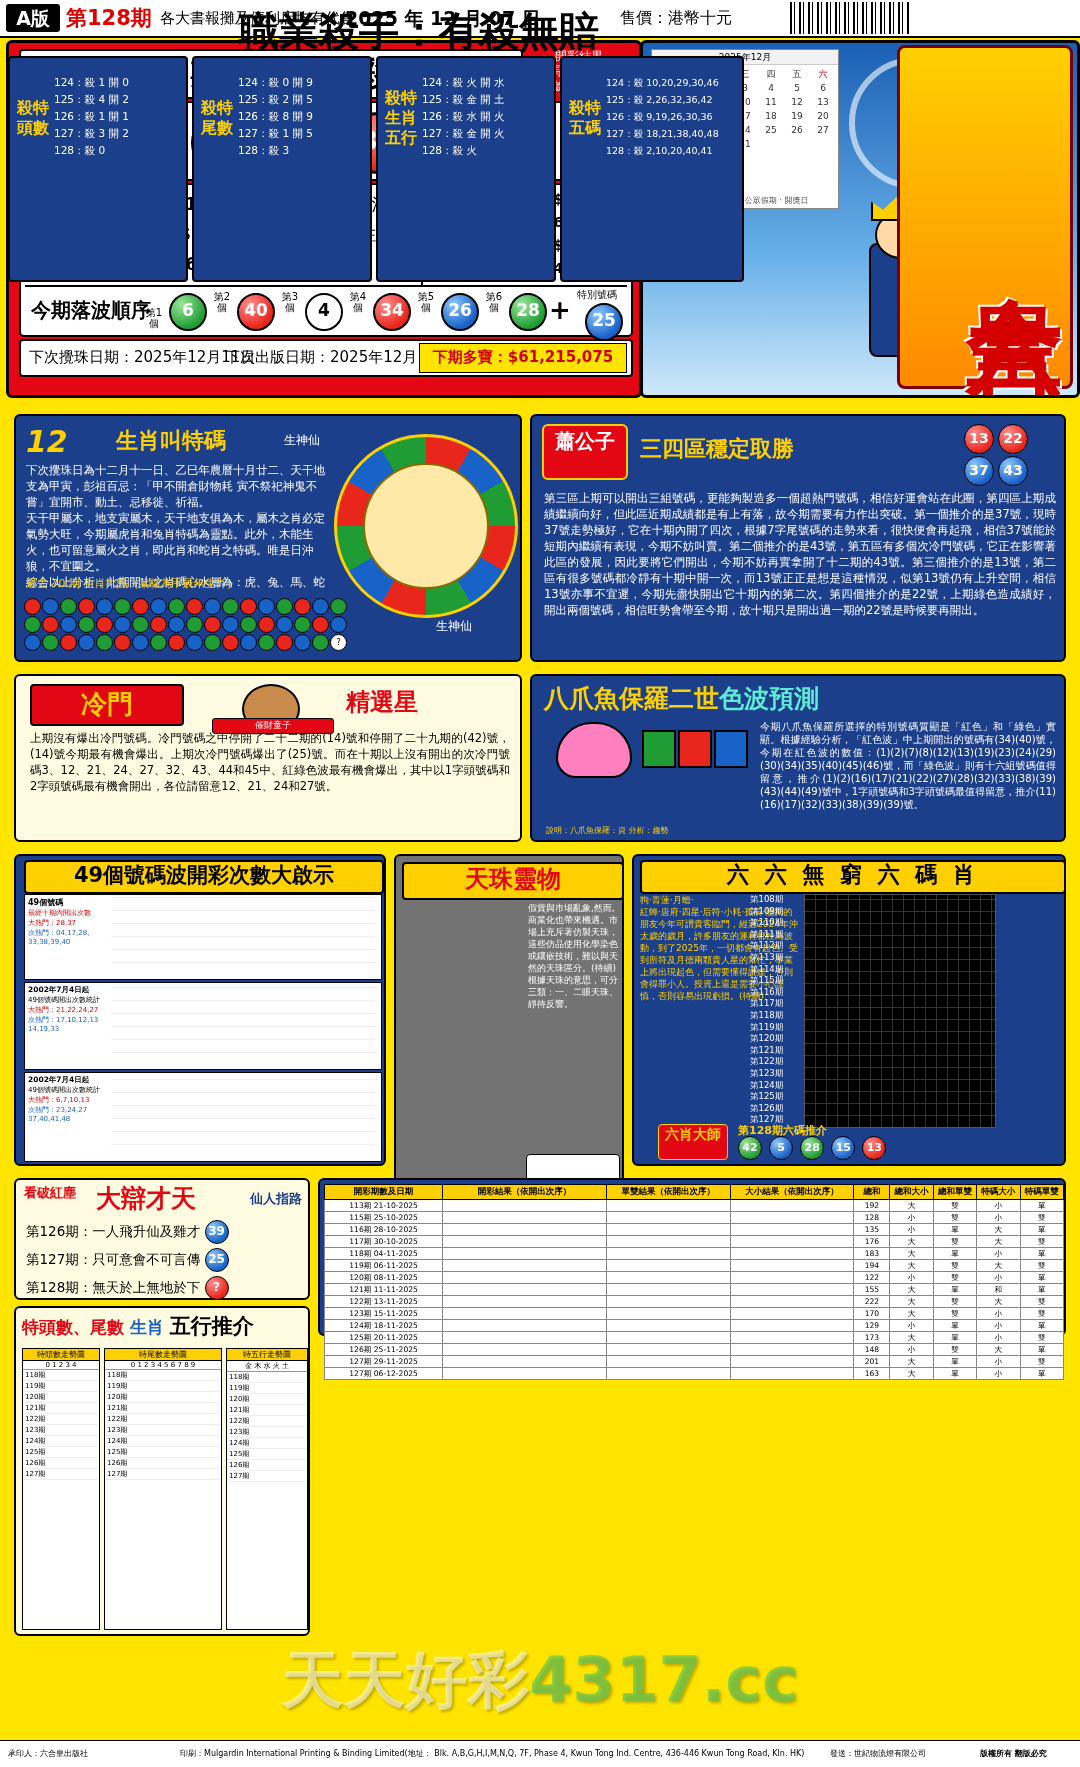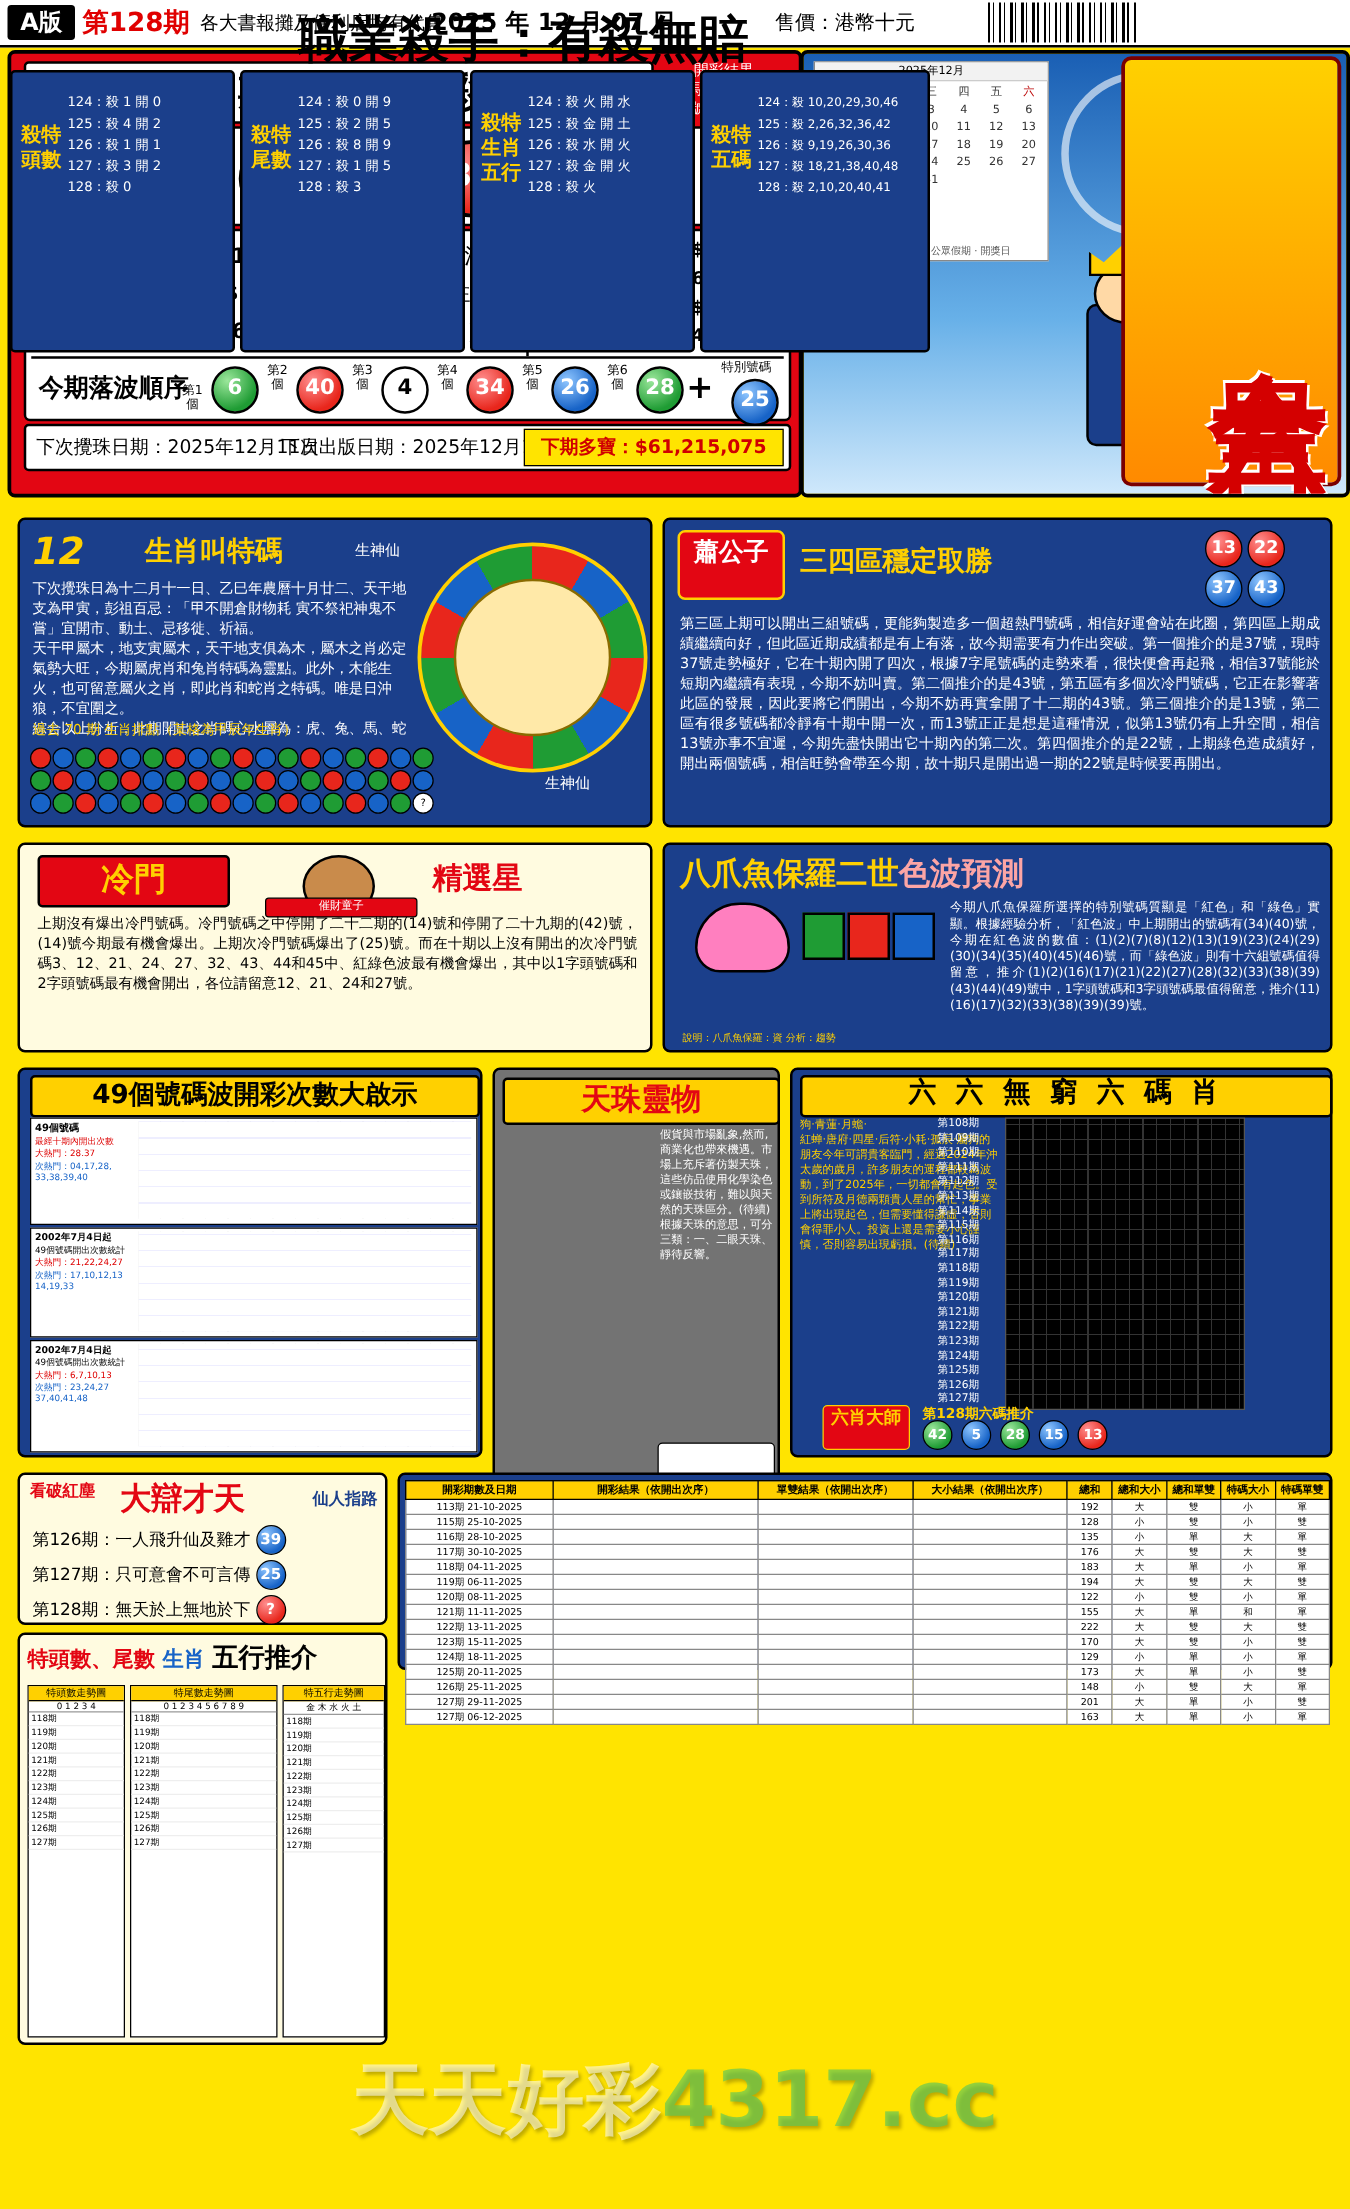--- a/index.html
+++ b/index.html
@@ -103,21 +103,21 @@
   
   .cold{left:14px;top:674px;width:508px;height:168px;background:#fffbe0;}
   .coldTtl{position:absolute;left:14px;top:8px;width:150px;height:38px;background:#e30613;border:2px solid #000;border-radius:4px;color:#ffd000;font-size:26px;font-weight:bold;text-align:center;line-height:36px;}
   .coldTtl2{position:absolute;left:330px;top:10px;font-size:24px;font-weight:bold;color:#e30613;}
   .coldMon{position:absolute;left:196px;top:2px;width:120px;height:54px;}
   .coldBody{position:absolute;left:14px;top:54px;width:480px;}
 
   
   .octo{left:530px;top:674px;width:536px;height:168px;background:#1b3f8b;}
   .octoTtl{position:absolute;left:12px;top:6px;font-size:25px;font-weight:bold;color:#ffd000;}
-  .octoTtl em{color:#fca5a5;font-style:normal;}
+  .octoTtl em{color:#5eead4;font-style:normal;}
   .octoBody{position:absolute;left:228px;top:44px;width:296px;}
   .oct{position:absolute;left:14px;top:46px;width:92px;height:80px;}
   .oct .h{position:absolute;left:10px;top:0;width:72px;height:52px;background:#ff7fbf;border:2px solid #000;border-radius:36px 36px 20px 20px;}
   .colorchips{position:absolute;left:110px;top:54px;width:110px;height:60px;}
   .chip{position:absolute;width:30px;height:34px;border:2px solid #000;}
 
   
   .p49{left:14px;top:854px;width:372px;height:312px;background:#1b3f8b;}
   .p49t{position:absolute;left:8px;top:4px;width:356px;height:30px;background:#ffd000;border:2px solid #000;border-radius:4px;font-size:21px;font-weight:bold;text-align:center;line-height:26px;}
   .p49box{position:absolute;left:8px;background:#fff;border:1px solid #000;font-size:8px;}
@@ -844,14 +844,20 @@
         <div>127：殺 18,21,38,40,48</div>
         <div>128：殺 2,10,20,40,41</div>
       </div>
     </div>
   </div>
 
   <div class="wm">
     <span>天天好彩</span><span class="g">4317</span><span class="g">.cc</span>
   </div>
 
+  <div class="footer">
+    <span style="left:8px">承印人：六合皇出版社</span>
+    <span style="left:180px">印刷：Mulgardin International Printing &amp; Binding Limited(地址： Blk. A,B,G,H,I,M,N,Q, 7F, Phase 4, Kwun Tong Ind. Centre, 436-446 Kwun Tong Road, Kln. HK)</span>
+    <span style="left:830px">發送：世紀物流燈有限公司</span>
+    <span style="left:980px;font-weight:bold">版權所有  翻版必究</span>
+  </div>
 
 </div>
 
 </body></html>

